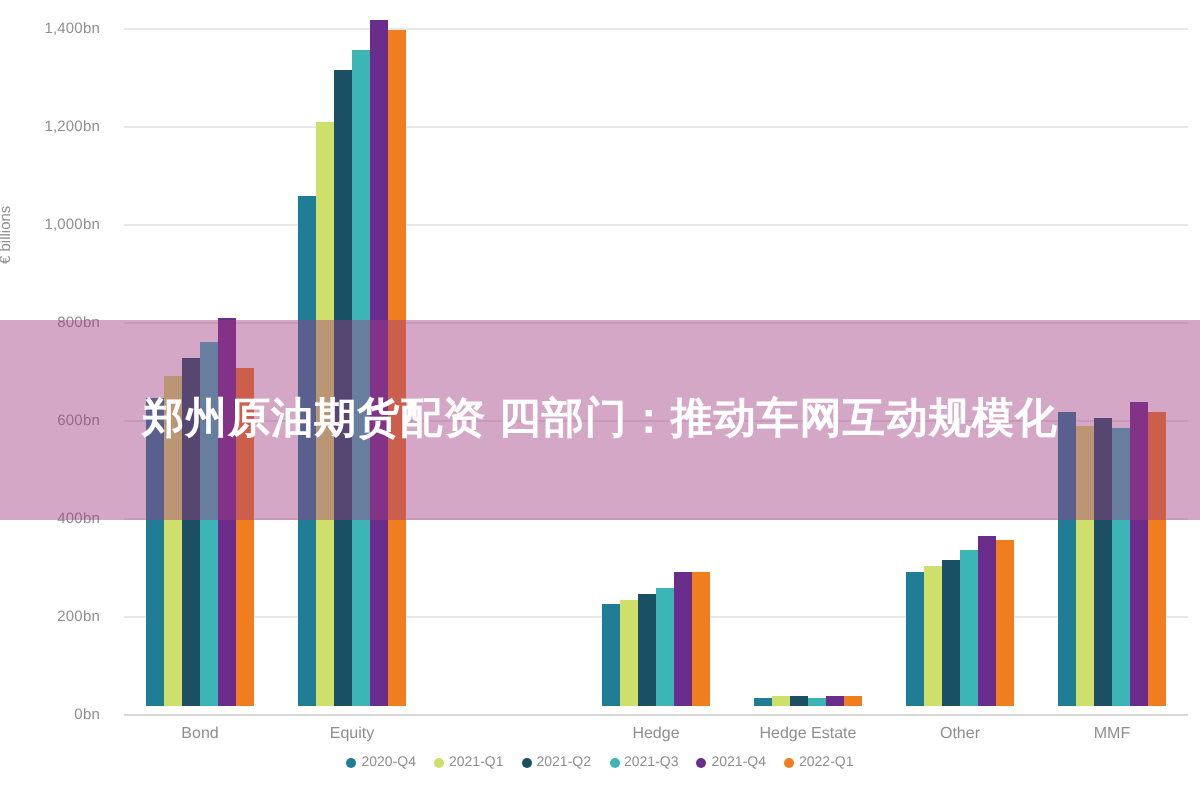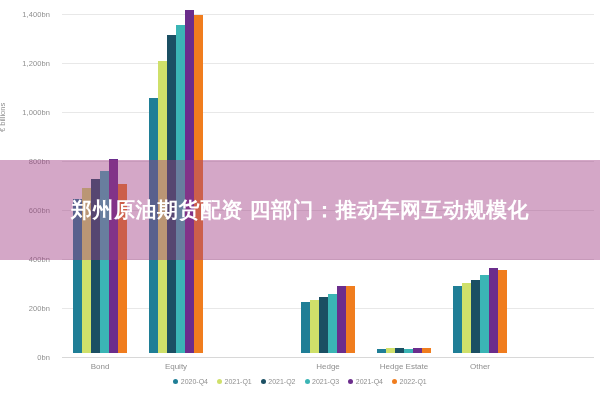--- a/index.html
+++ b/index.html
@@ -218,20 +218,31 @@
         <div class="group-bars">
           <div class="bar" style="height: 66.64px; background: rgb(31, 126, 150);"></div>
           <div class="bar" style="height: 69.825px; background: rgb(207, 224, 106);"></div>
           <div class="bar" style="height: 73.5px; background: rgb(27, 79, 99);"></div>
           <div class="bar" style="height: 78.4px; background: rgb(59, 181, 181);"></div>
           <div class="bar" style="height: 85.26px; background: rgb(107, 45, 140);"></div>
           <div class="bar" style="height: 82.81px; background: rgb(240, 125, 30);"></div>
         </div>
         <div class="xlabel">Other</div>
       </div>
+      <div class="group" style="left: 456px; width: 76px;">
+        <div class="group-bars">
+          <div class="bar" style="height: 147px; background: rgb(31, 126, 150);"></div>
+          <div class="bar" style="height: 140.14px; background: rgb(207, 224, 106);"></div>
+          <div class="bar" style="height: 144.06px; background: rgb(27, 79, 99);"></div>
+          <div class="bar" style="height: 138.67px; background: rgb(59, 181, 181);"></div>
+          <div class="bar" style="height: 151.9px; background: rgb(107, 45, 140);"></div>
+          <div class="bar" style="height: 147px; background: rgb(240, 125, 30);"></div>
+        </div>
+        <div class="xlabel">MMF</div>
+      </div>
     </div>
 
   <div class="yaxis-title">€ billions</div>
 
   <div class="legend" id="legend">
       <div class="legend-item">
         <span class="legend-dot" style="background: rgb(31, 126, 150);"></span>
         <span>2020-Q4</span>
       </div>
       <div class="legend-item">

